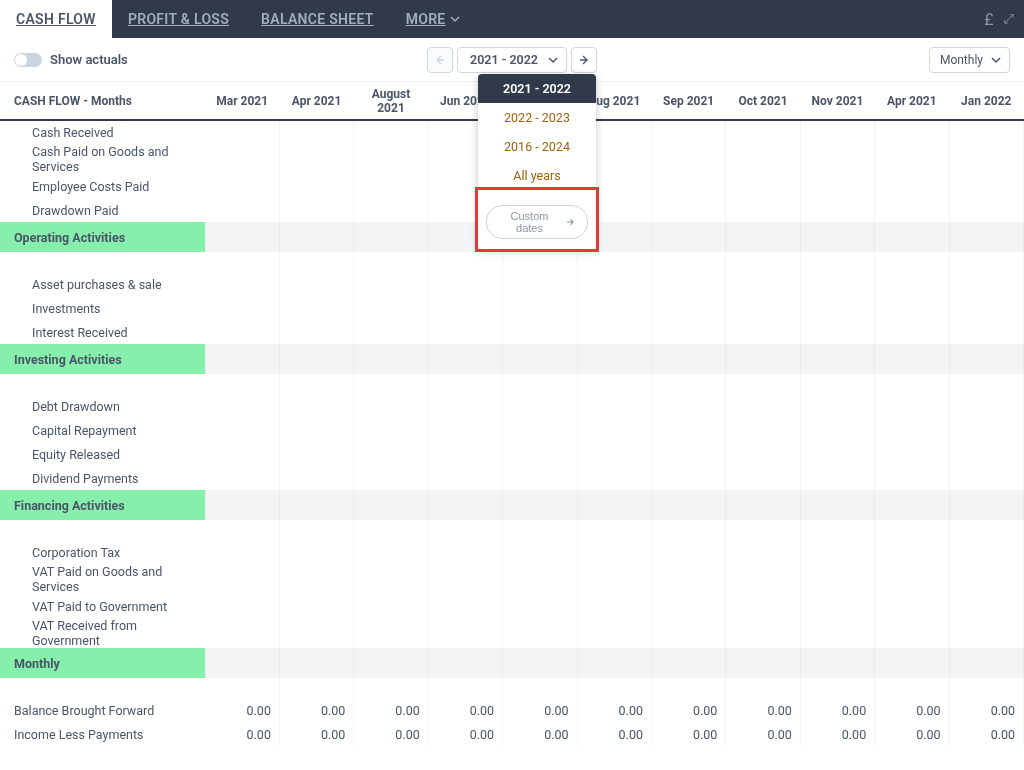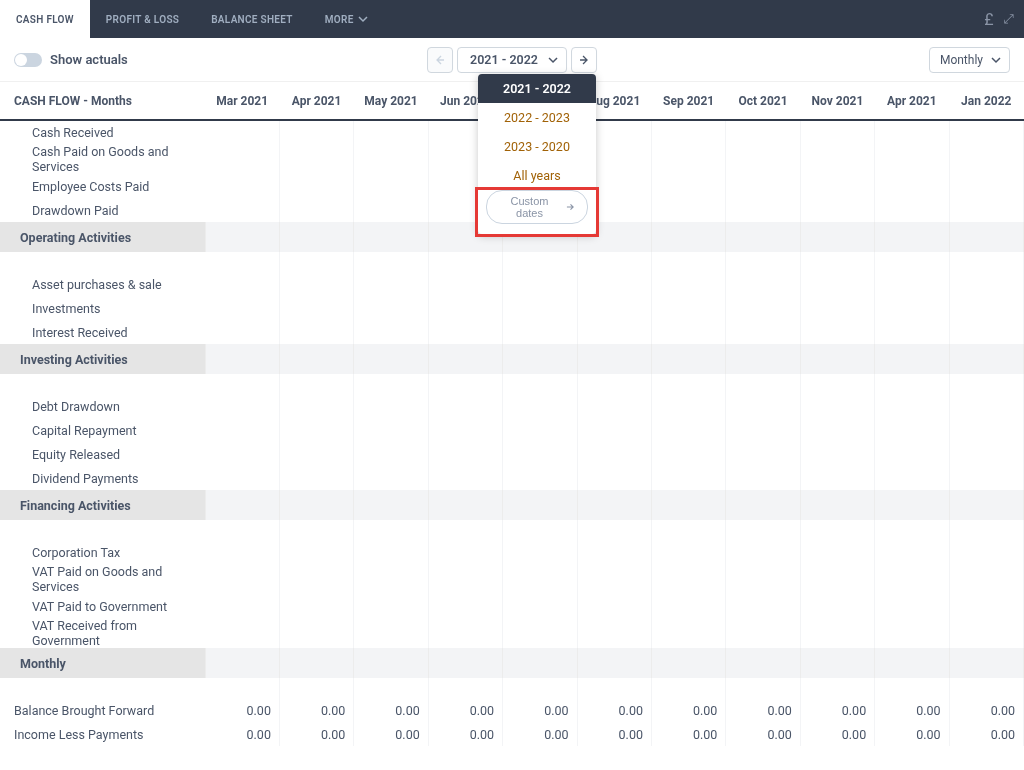--- a/index.html
+++ b/index.html
@@ -17,25 +17,26 @@
     background: #313a4a;
     height: 38px;
     display: flex;
     align-items: stretch;
     color: #b8c2cc;
   }
   .tab {
     padding: 8px 16px;
     display: flex;
     align-items: center;
-    font-size: 10px;
+    font-size: 14px;
     font-weight: 600;
     letter-spacing: 0.3px;
     cursor: pointer;
     color: #a0aec0;
+    text-decoration: underline;
   }
   .tab.active {
     background: #fff;
     color: #4a5568;
   }
   .tab-more .caret {
     margin-left: 4px;
   }
   .topbar-spacer { flex: 1; }
   .topbar-icons {
@@ -146,21 +147,21 @@
     cursor: pointer;
     color: #a16207;
   }
   .dropdown-item.selected {
     background: #313a4a;
     color: #fff;
     font-weight: 600;
     border-radius: 4px 4px 0 0;
   }
   .custom-dates-wrap {
-    padding: 0 8px 10px;
+    padding: 15px 8px 10px;
     border: 3px solid #e53935;
     margin: -3px -3px -3px -3px;
     position: relative;
     z-index: 2;
   }
   .custom-dates-btn {
     border: 1px solid #cbd5e0;
     border-radius: 16px;
     background: #fff;
     font-size: 11px;
@@ -199,23 +200,23 @@
     text-align: right;
     color: #4a5568;
     border-right: 1px solid #f3f4f6;
   }
   tbody td.label {
     text-align: left;
     padding-left: 32px;
     border-right: none;
   }
   tbody tr.section td.label {
-    padding-left: 20px;
+    padding-left: 14px;
     font-weight: 700;
-    background: #e5e5e5;
+    background: #86efac;
     height: 30px;
     margin-left: 24px;
   }
   tbody tr.section td { background: #f3f4f6; border-right: 1px solid #ececec; height:30px;}
   tbody tr.spacer td { height: 20px; border-right:1px solid #f3f4f6;}
   tbody tr.spacer td.label{ border-right:none;}
   tbody tr.summary td.label { padding-left: 14px; }
 
   .caret-svg { width:10px; height:10px; }
 </style>
@@ -266,39 +267,39 @@
     <span>Monthly</span>
     <svg class="caret-svg caret" viewBox="0 0 10 10">
         <path d="M1 3 L5 7 L9 3" stroke="currentColor" stroke-width="1.5" fill="none"></path>
       </svg>
   </div>
 </div>
 
 <div class="dropdown">
   <div class="dropdown-item selected">2021 - 2022</div>
   <div class="dropdown-item">2022 - 2023</div>
-  <div class="dropdown-item">2023 - 2020</div>
+  <div class="dropdown-item">2016 - 2024</div>
   <div class="dropdown-item">All years</div>
   <div class="custom-dates-wrap" style="text-align:center;">
     <button class="custom-dates-btn">
       <span>Custom dates</span>
       <svg width="10" height="8" viewBox="0 0 10 8">
           <path d="M1 4 H8 M5 1 L8 4 L5 7" stroke="currentColor" stroke-width="1.2" fill="none"></path>
         </svg>
     </button>
   </div>
 </div>
 
 <table>
   <thead>
     <tr id="header-row">
         <th class="first">CASH FLOW - Months</th>
         <th>Mar 2021</th>
         <th>Apr 2021</th>
-        <th>May 2021</th>
+        <th>August 2021</th>
         <th>Jun 2021</th>
         <th>Jul 2021</th>
         <th>Aug 2021</th>
         <th>Sep 2021</th>
         <th>Oct 2021</th>
         <th>Nov 2021</th>
         <th>Apr 2021</th>
         <th>Jan 2022</th>
       </tr>
   </thead>

